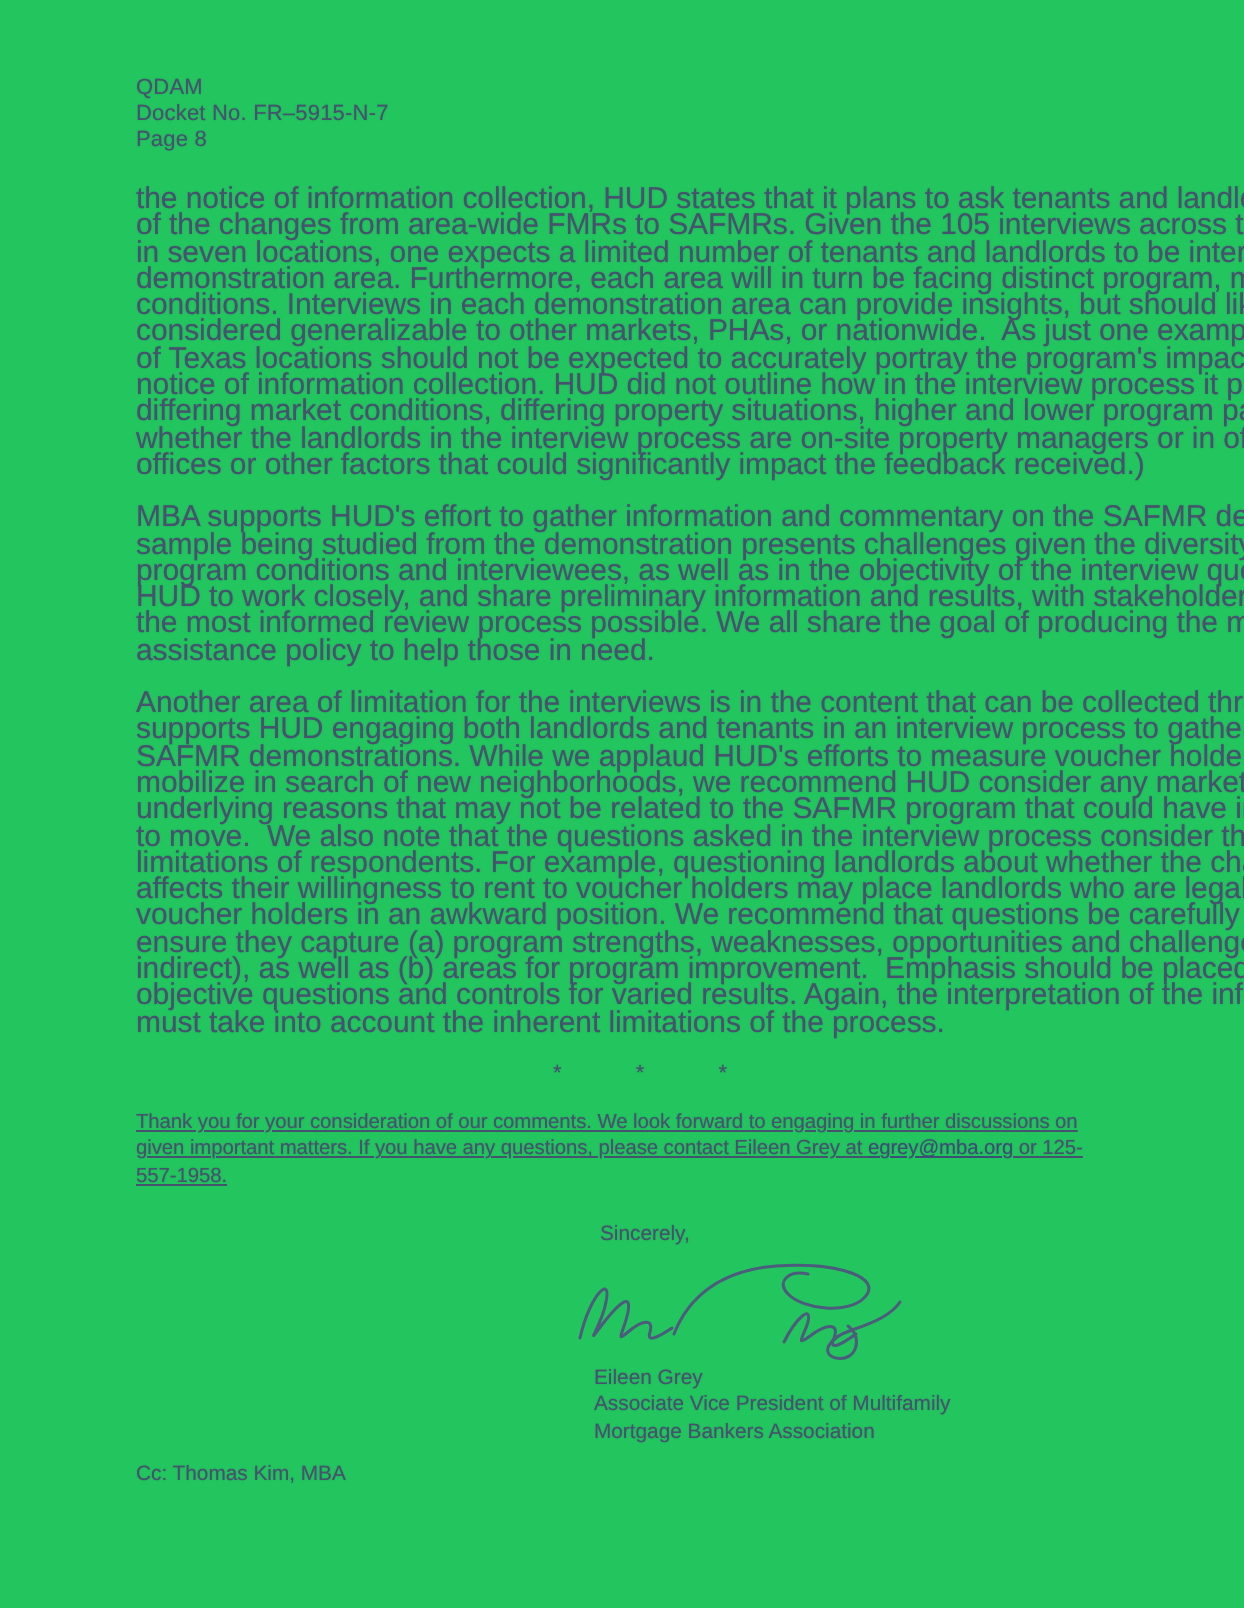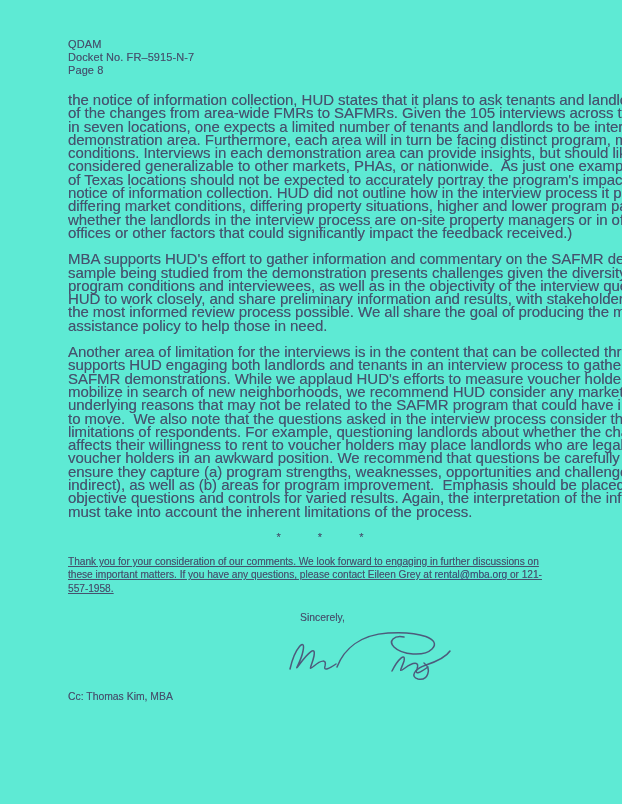--- a/index.html
+++ b/index.html
@@ -4,21 +4,21 @@
 <style>
   html, body {
     margin: 0;
     padding: 0;
     background: #ffffff;
   }
   .page {
     position: relative;
     width: 622px;
     height: 804px;
-    background: #5eead4;
+    background: #22c55e;
     font-family: "Liberation Sans", sans-serif;
     color: #46526e;
     overflow: hidden;
     text-shadow: 0 0 0.6px rgba(70, 82, 110, 0.55);
   }
   .content {
     position: absolute;
     left: 68px;
     top: 38px;
     width: 504px;
@@ -115,32 +115,37 @@
 limitations of respondents. For example, questioning landlords about whether the change to SAFMRs
 affects their willingness to rent to voucher holders may place landlords who are legally obligated to rent to
 voucher holders in an awkward position. We recommend that questions be carefully screened in order to
 ensure they capture (a) program strengths, weaknesses, opportunities and challenges (both direct and
 indirect), as well as (b) areas for program improvement.  Emphasis should be placed on the importance of
 objective questions and controls for varied results. Again, the interpretation of the information collected
 must take into account the inherent limitations of the process.</p>
 
     <div class="separator">* * *</div>
 
-    <p class="closing"><span>Thank you for your consideration of our comments. We look forward to engaging in further discussions on</span><br><span>these important matters. If you have any questions, please contact Eileen Grey at </span><a>rental@mba.org</a><span> or 121-</span><br><span>557-1958.</span></p>
+    <p class="closing"><span>Thank you for your consideration of our comments. We look forward to engaging in further discussions on</span><br><span>given important matters. If you have any questions, please contact Eileen Grey at </span><a>egrey@mba.org</a><span> or 125-</span><br><span>557-1958.</span></p>
 
     <div class="sincerely">Sincerely,</div>
 
     <div class="sig-image-wrap">
       <svg width="190" height="56" viewBox="0 0 190 56" aria-hidden="true">
         <g stroke="#4d5b7c" stroke-width="1.5" fill="none" stroke-linecap="round">
           <path d="M8,42 C13,20 24,10 21,24 C19,35 11,46 17,38 C26,26 34,18 32,29 C30,39 25,45 32,39 C39,33 45,32 43,39 C41,45 48,41 54,37"></path>
           <path d="M55,40 C62,22 78,8 106,6 C138,4 160,12 150,22 C142,30 120,28 112,20 C106,14 112,8 122,10"></path>
           <path d="M110,44 C116,32 124,25 122,34 C120,41 115,47 123,41 C131,35 138,34 135,42 C132,49 139,45 146,40"></path>
           <path d="M142,36 C150,42 146,54 136,52 C128,50 132,42 144,38 C156,34 164,30 168,24"></path>
         </g>
       </svg>
     </div>
 
+    <div class="sig-block">
+      <div>Eileen Grey</div>
+      <div>Associate Vice President of Multifamily</div>
+      <div>Mortgage Bankers Association</div>
+    </div>
 
     <div class="cc-line">Cc: Thomas Kim, MBA</div>
 
   </div>
 </div>
 
 </body></html>

